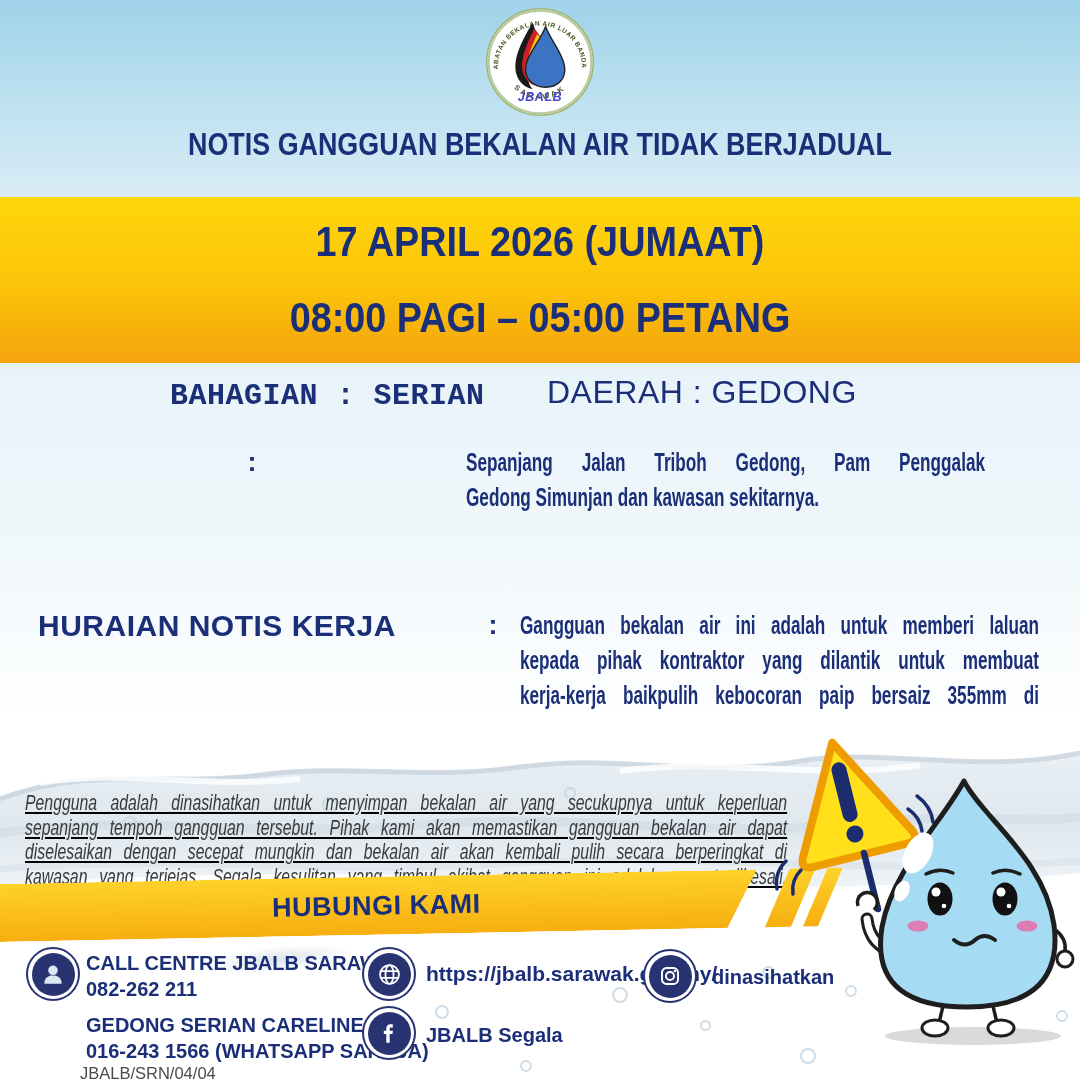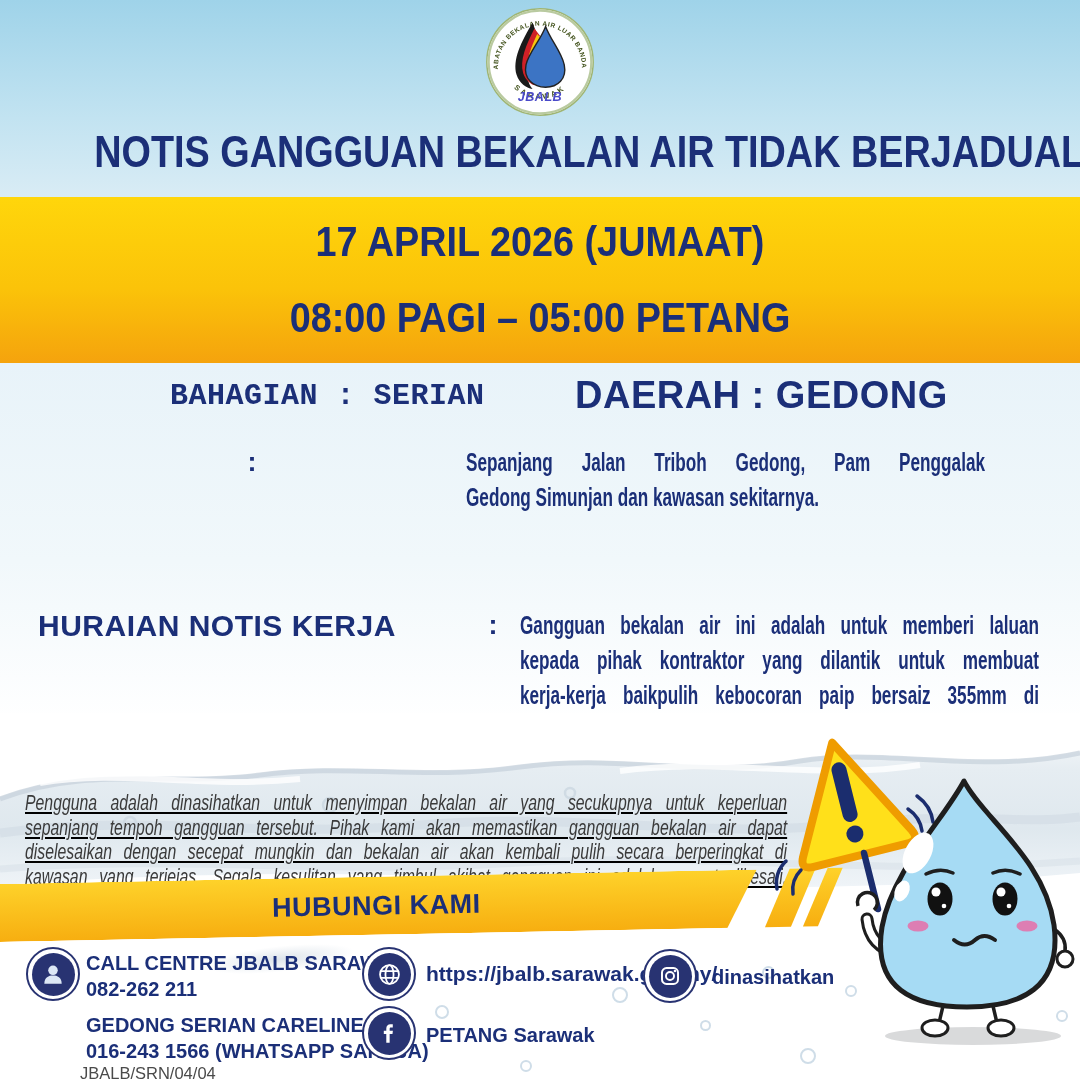--- a/index.html
+++ b/index.html
@@ -10,36 +10,36 @@
   html,body{margin:0;padding:0;}
   .poster{position:relative;width:1080px;height:1080px;overflow:hidden;background:#ffffff;
           font-family:"Liberation Sans",sans-serif;}
   .abs{position:absolute;}
 
   
   .header{position:absolute;top:0;left:0;width:100%;height:197px;
           background:linear-gradient(180deg,#9fd3e9 0%,#c2e3f1 60%,#d9ecf5 100%);}
   .logo-wrap{position:absolute;left:50%;top:6px;transform:translateX(-50%);}
   .title{position:absolute;left:0;right:0;top:126px;text-align:center;
-         color:var(--navy);font-weight:bold;font-size:45px;}
+         color:var(--navy);font-weight:bold;font-size:32px;}
   .title-inner{display:inline-block;white-space:nowrap;transform:scaleX(.84);transform-origin:center;}
 
   
   .dateband{position:absolute;top:197px;left:0;width:100%;height:166px;
             background:linear-gradient(180deg,var(--banner-yellow-top) 0%,#fbc309 55%,var(--banner-yellow-bottom) 100%);
             display:flex;flex-direction:column;justify-content:center;gap:28px;text-align:center;
             color:var(--navy);font-weight:bold;font-size:42px;}
   .dline{display:inline-block;white-space:nowrap;transform:scaleX(.9);transform-origin:center;}
 
   
   .content{position:absolute;top:363px;left:0;width:100%;height:360px;
            background:linear-gradient(180deg,#e8f3f9 0%,#f1f8fb 55%,#ffffff 100%);}
   .bahagian{position:absolute;left:170px;top:16px;font-size:30px;font-weight:bold;
             color:var(--navy);letter-spacing:.5px;white-space:nowrap;font-family:Liberation Mono, monospace;}
-  .daerah{position:absolute;left:575px;top:11px;font-size:38px;font-weight:bold;
+  .daerah{position:absolute;left:547px;top:11px;font-size:32px;font-weight:normal;
           color:var(--navy);letter-spacing:.5px;white-space:nowrap;}
   .info-row{position:absolute;left:38px;display:grid;grid-template-columns:428px 54px 524px;align-items:start;}
   .row-kawasan{top:82px;}
   .row-huraian{top:245px;}
   .info-label{font-size:30px;font-weight:bold;color:var(--navy);letter-spacing:.5px;line-height:35px;white-space:nowrap;}
   .info-colon{font-size:27px;font-weight:bold;color:var(--navy);line-height:35px;text-align:center;}
   .para{width:786px;transform:scaleX(.6603);transform-origin:left top;
         font-size:26px;font-weight:bold;color:var(--navy);line-height:35px;}
   .pline{text-align:justify;text-align-last:justify;}
   .pline.last{text-align-last:left;}
@@ -215,21 +215,21 @@
 
     <div class="abs" style="left:362px;top:62px;">
       <div class="cicon">
           <div class="cicon-inner">
         <svg width="26" height="26" viewBox="0 0 24 24">
           <path d="M15.5,4 h-2.2 c-2.4,0 -3.8,1.5 -3.8,3.9 V10 H7.2 v3 h2.3 v8 h3.1 v-8 h2.6 l.4,-3 h-3 V8.2 c0,-.8 .4,-1.2 1.1,-1.2 h1.8 Z" fill="#ffffff"></path>
         </svg>
       </div>
         </div>
     </div>
-    <div class="abs ctext" style="left:426px;top:78px;">PETANG Sarawak</div>
+    <div class="abs ctext" style="left:426px;top:78px;">JBALB Segala</div>
 
     <div class="abs" style="left:643px;top:5px;">
       <div class="cicon">
           <div class="cicon-inner">
         <svg width="26" height="26" viewBox="0 0 24 24" fill="none" stroke="#ffffff" stroke-width="1.8">
           <rect x="4.6" y="4.6" width="14.8" height="14.8" rx="4.2"></rect>
           <circle cx="12" cy="12" r="3.7"></circle>
           <circle cx="16.6" cy="7.4" r="1.2" fill="#ffffff" stroke="none"></circle>
         </svg>
       </div>

